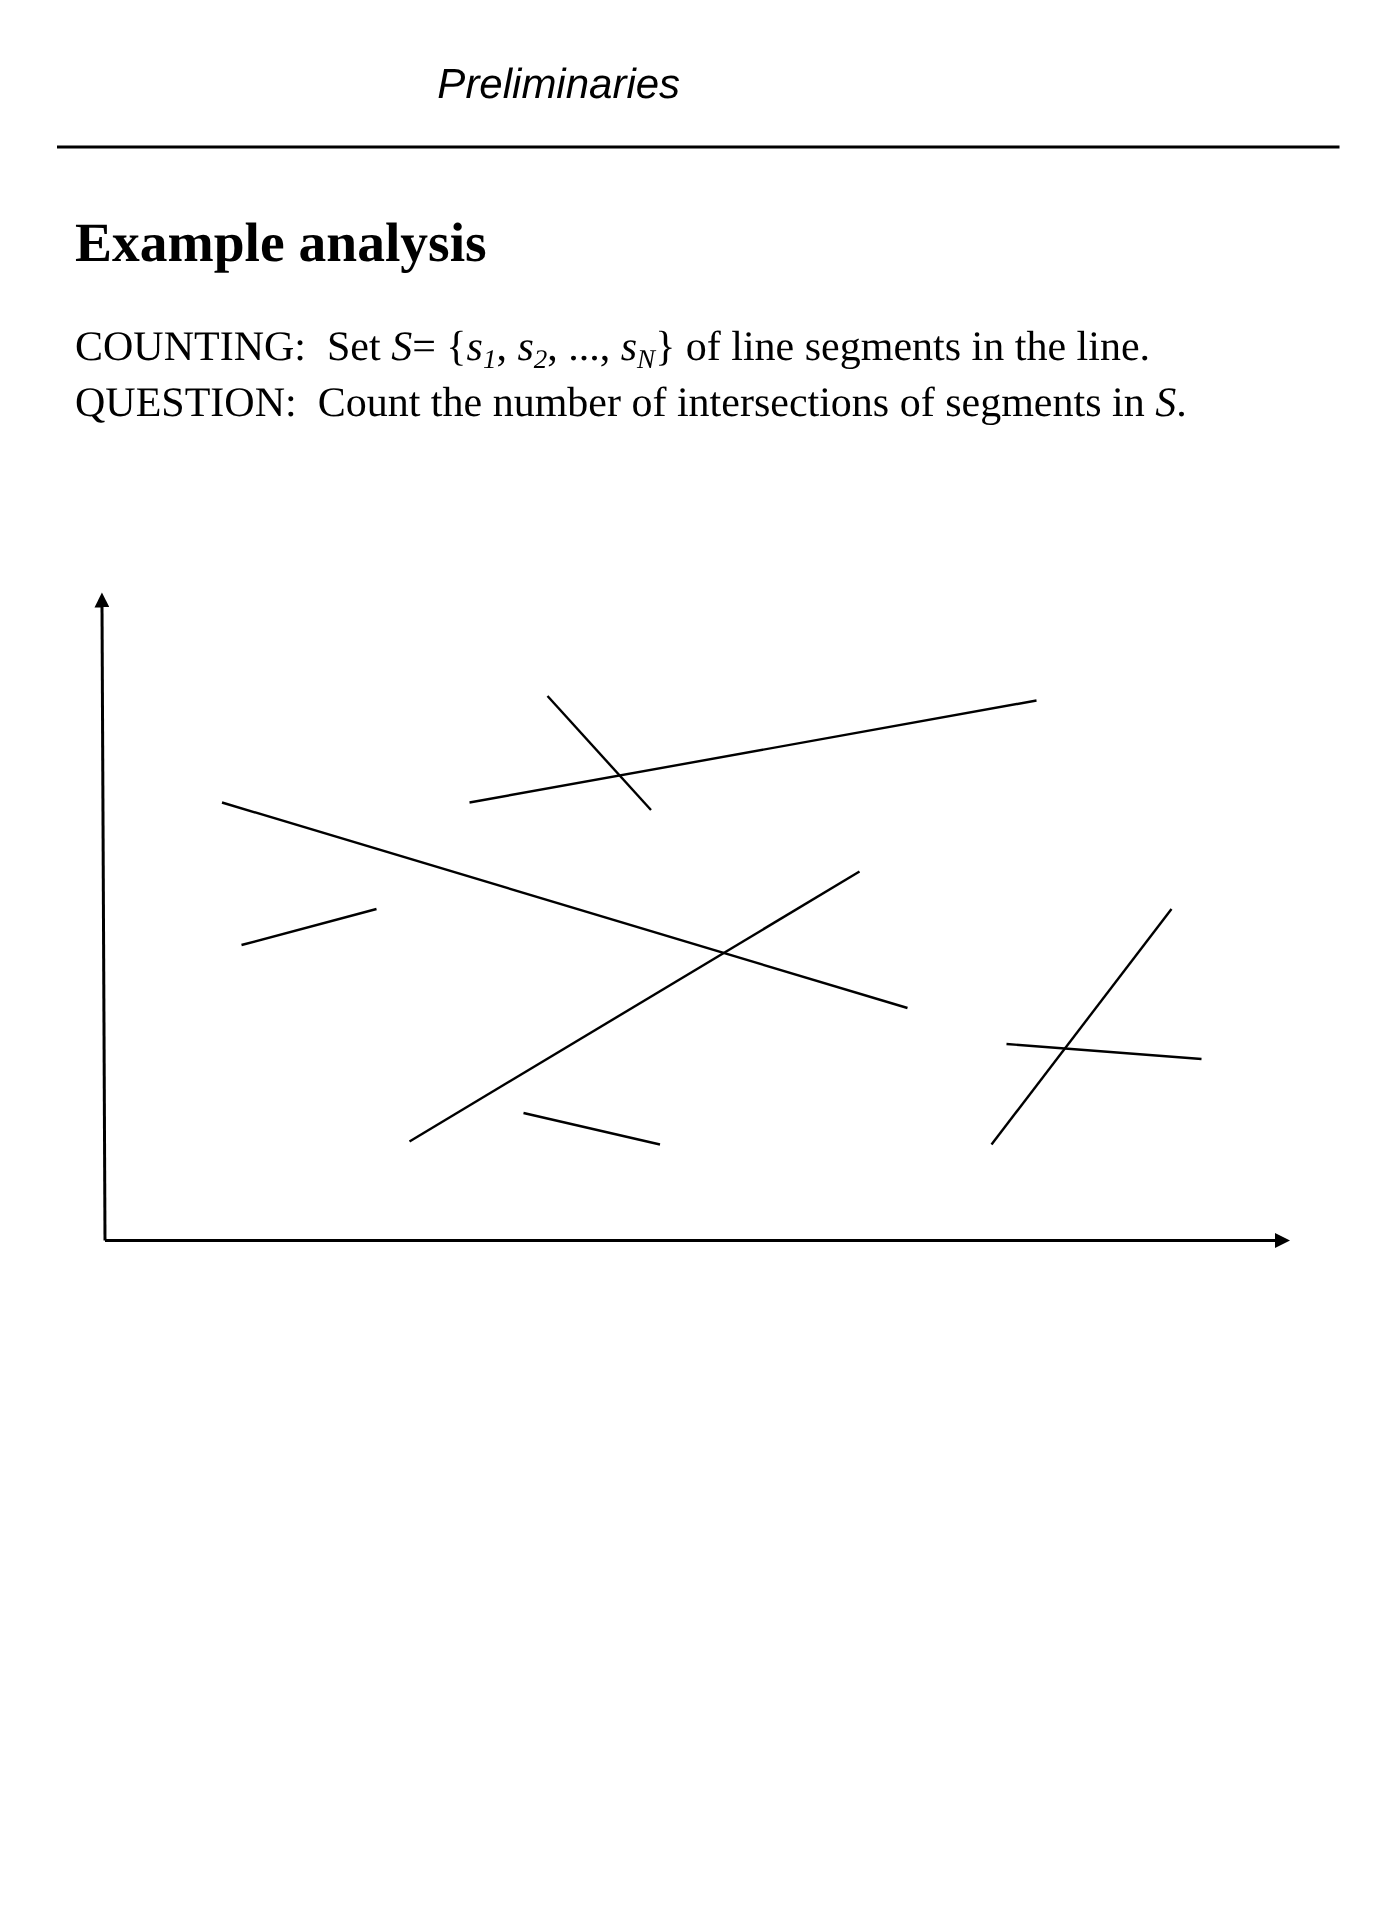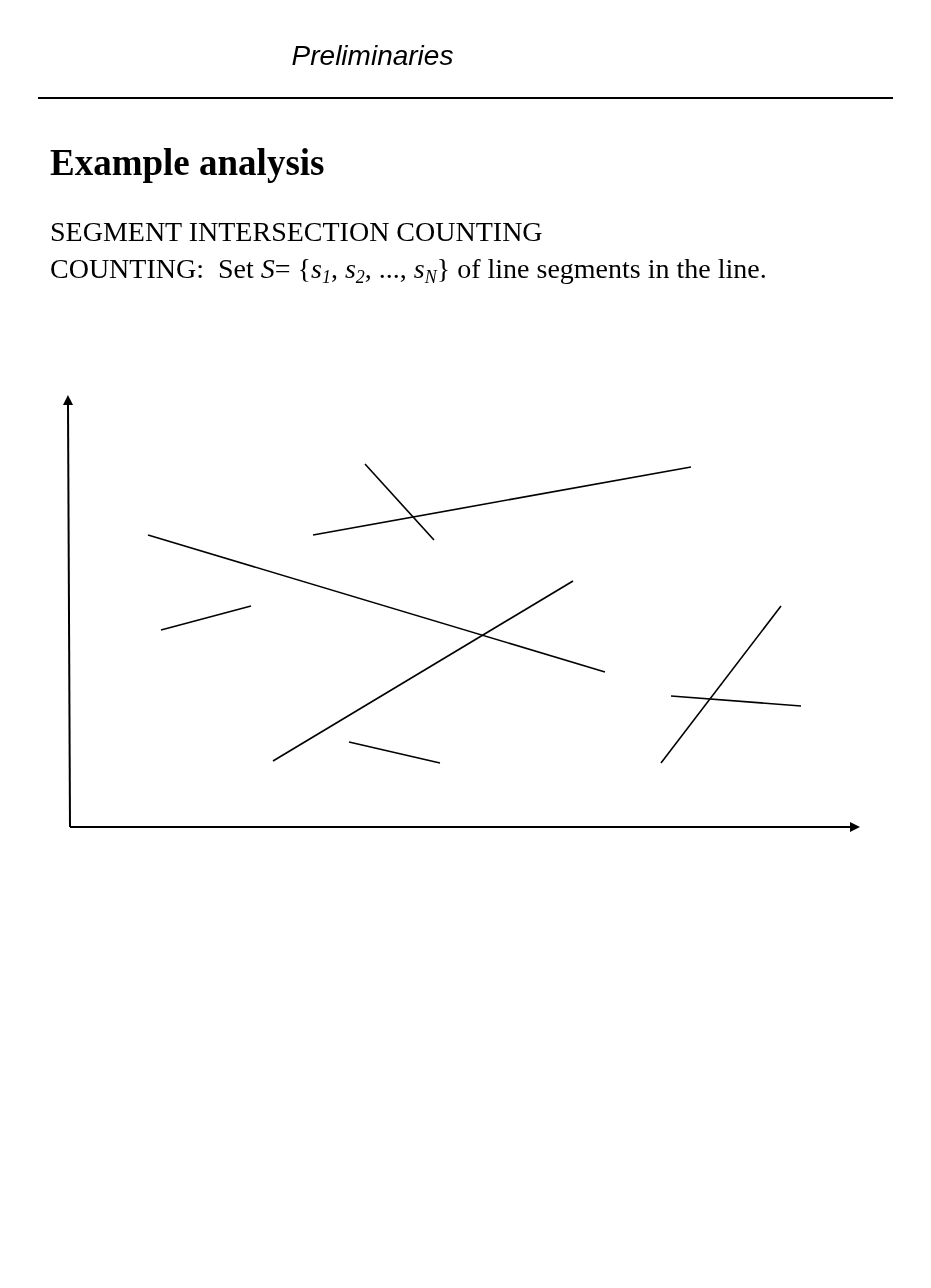--- a/index.html
+++ b/index.html
@@ -25,22 +25,22 @@
   </style>
 </head>
 <body>
 
 <div class="header-title">Preliminaries</div>
 <div class="header-rule"></div>
 
 <div class="section-heading">Example analysis</div>
 
 <div class="problem">
-  <div>SEGMENT INTERSECTION COUNTING</div>
   <div><span>COUNTING:</span>&nbsp; <span>Set</span> <i>S</i><span>= {</span><i>s</i><sub><i>1</i></sub><span>, </span><i>s</i><sub><i>2</i></sub><span>, ..., </span><i>s</i><sub><i>N</i></sub><span>} of line segments in the line.</span></div>
+  <div><span>QUESTION:</span>&nbsp; <span>Count the number of intersections of segments in</span> <i>S</i><span>.</span></div>
 </div>
 
 <svg class="figure" width="931" height="1288">
   <defs>
     <marker id="arrowhead" markerWidth="10" markerHeight="10" refX="1" refY="5" orient="auto" markerUnits="userSpaceOnUse">
       <path d="M0,0 L10,5 L0,10 z" fill="#000"></path>
     </marker>
   </defs>
   <g id="axes-group">
       <line x1="70" y1="827" x2="68" y2="404" stroke="#000000" stroke-width="2" marker-end="url(#arrowhead)"></line>

